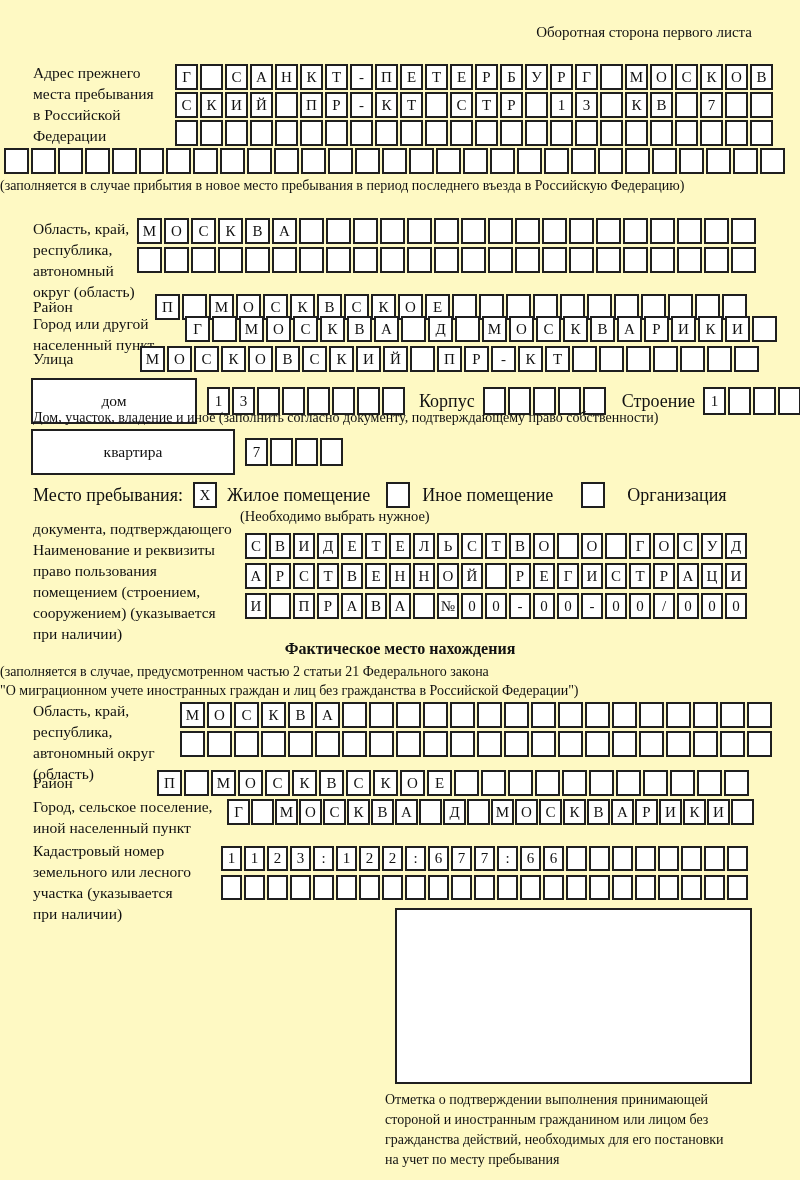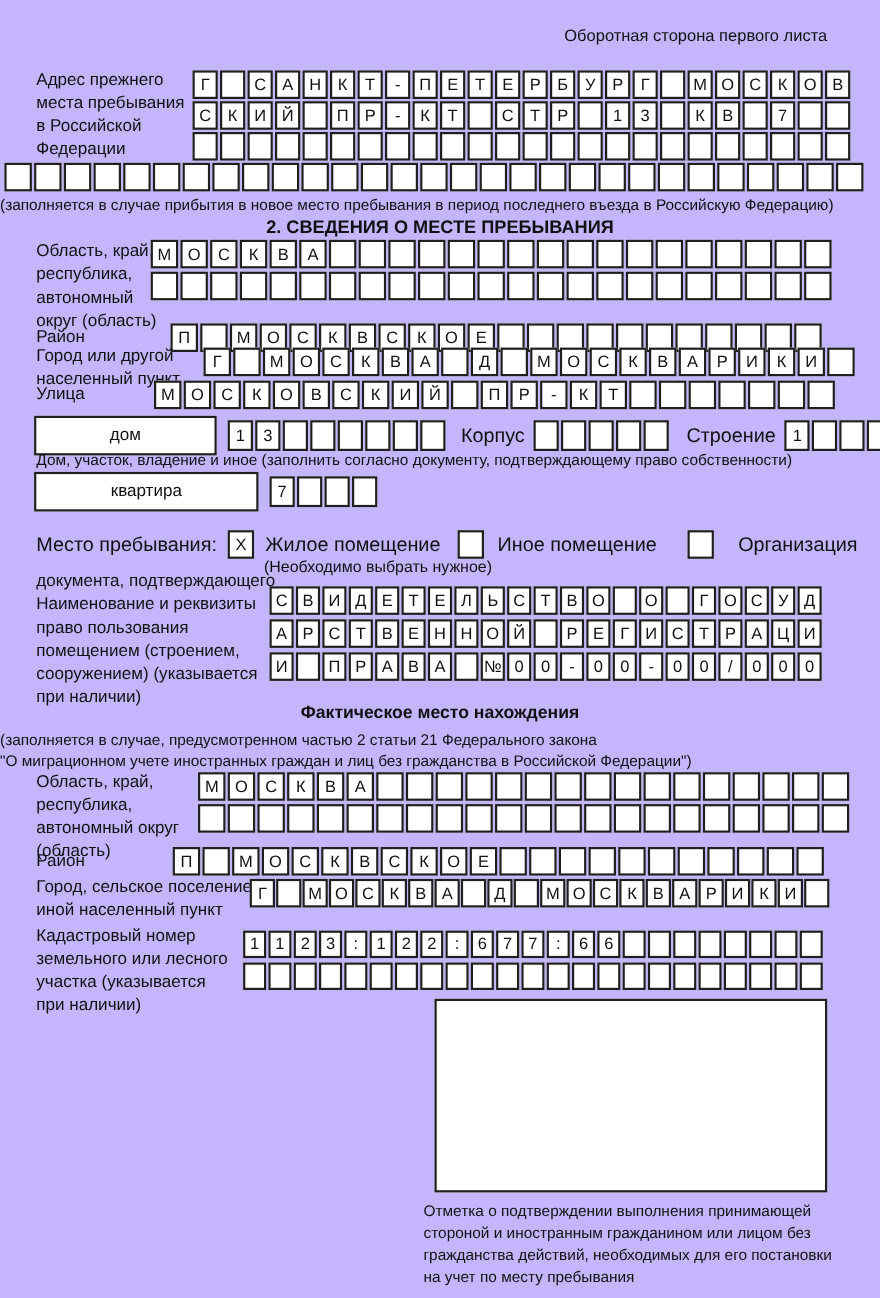--- a/index.html
+++ b/index.html
@@ -1,34 +1,34 @@
 <!DOCTYPE html>
 <html><head>
 <meta charset="utf-8">
 <style>
   html,body{margin:0;padding:0;background:#fff;}
-  #page{position:relative;width:800px;height:1180px;background:#c4b5fd;
-        font-family:Liberation Sans, sans-serif;color:#111;overflow:hidden;}
+  #page{position:relative;width:800px;height:1180px;background:#fef9c3;
+        font-family:Liberation Serif, serif;color:#111;overflow:hidden;}
   .lbl{position:absolute;font-size:15.5px;line-height:21px;color:#111;}
   .lbl div{white-space:nowrap;}
   .note{position:absolute;font-size:15px;color:#111;}
   .title{position:absolute;left:0;right:0;text-align:center;font-weight:bold;font-size:16.5px;color:#111;}
   .caption{position:absolute;font-size:14px;color:#111;}
   .center{left:0;right:0;text-align:left;}
   .boxrow{position:absolute;display:flex;gap:2px;align-items:center;}
   .cells{display:flex;gap:2px;align-items:center;}
   .cell{flex:0 0 auto;width:25px;height:26px;border:2px solid #1f1f1f;box-sizing:border-box;
         display:flex;align-items:center;justify-content:center;
         font-size:15px;color:#111;background:#fff;}
   .w23 .cell{width:23px;}
   .w22 .cell{width:22px;}
   .w21 .cell{width:21px;height:25px;}
   .g1{gap:1px;}
   .h28 .cell{height:28px;}
-  .widebox{flex:0 0 auto;border:2px solid #1f1f1f;box-sizing:border-box;height:36px;
+  .widebox{flex:0 0 auto;border:2px solid #1f1f1f;box-sizing:border-box;height:46px;
            display:flex;align-items:center;justify-content:center;font-size:15.5px;background:#fff;}
   .inline-lbl{font-size:18px;white-space:nowrap;}
   .chk{flex:0 0 auto;width:24px;height:26px;border:2px solid #1f1f1f;box-sizing:border-box;
        display:flex;align-items:center;justify-content:center;font-size:15px;background:#fff;}
   .stamp{position:absolute;border:2px solid #1f1f1f;background:#fff;box-sizing:border-box;}
   .bottomtext{position:absolute;text-align:left;font-size:14px;line-height:20px;color:#111;}
 </style>
 </head>
 <body>
 
@@ -146,21 +146,20 @@
       <div class="cell"></div>
       <div class="cell"></div>
       <div class="cell"></div>
       <div class="cell"></div>
       <div class="cell"></div>
       <div class="cell"></div>
       <div class="cell"></div>
     </div>
   <div class="caption center" style="top:178px;">(заполняется в случае прибытия в новое место пребывания в период последнего въезда в Российскую Федерацию)</div>
 
-  <div class="title" style="top:198px;">2. СВЕДЕНИЯ О МЕСТЕ ПРЕБЫВАНИЯ</div>
 
   <div class="lbl" style="left:33px;top:218px;">
       <div>Область, край,</div>
       <div>республика,</div>
       <div>автономный</div>
       <div>округ (область)</div>
     </div>
   <div class="boxrow" style="left:137px;top:218px;">
       <div class="cell">М</div>
       <div class="cell">О</div>

